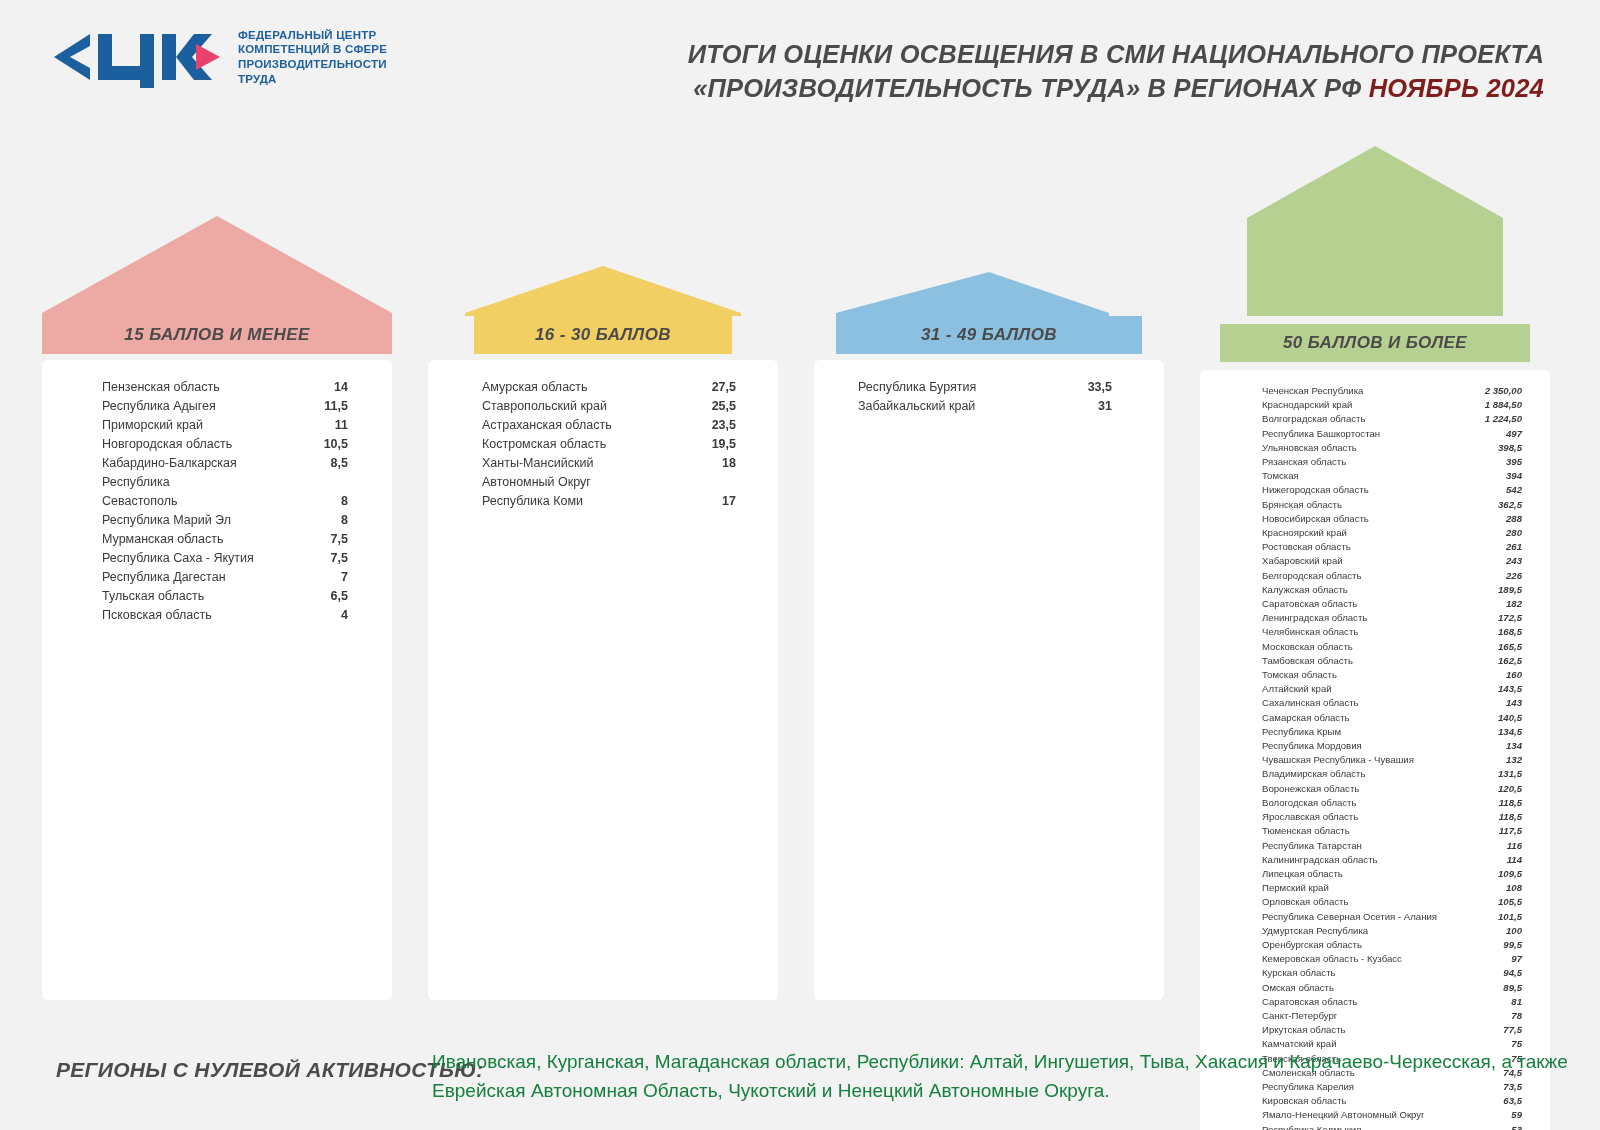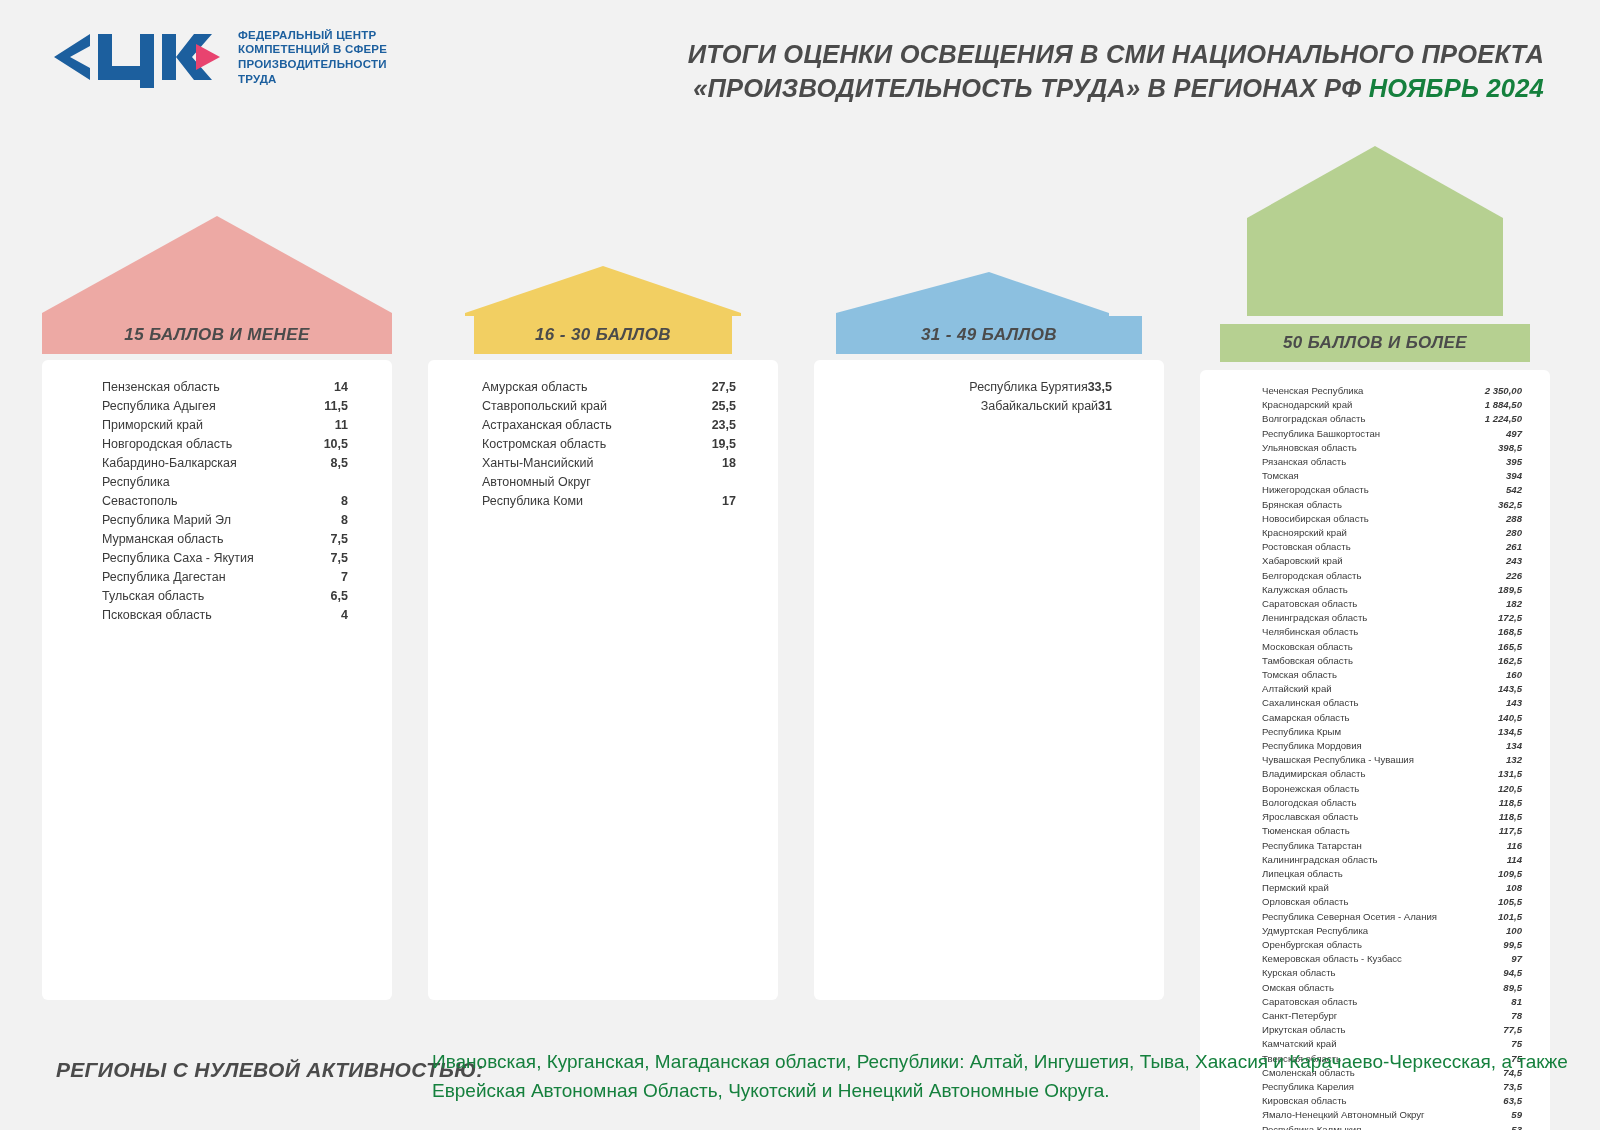--- a/index.html
+++ b/index.html
@@ -52,21 +52,21 @@
   }
   .title-line {
     font-size: 25.5px;
     font-weight: bold;
     font-style: italic;
     color: #4b4b4b;
     letter-spacing: 0.2px;
     text-transform: uppercase;
   }
   .title-accent {
-    color: #15803d;
+    color: #7f1d1d;
   }
 
   
   .columns {
     position: absolute;
     top: 140px;
     left: 0;
     width: 1600px;
     height: 890px;
   }
@@ -127,21 +127,21 @@
   }
   .row-val {
     font-size: 12.5px;
     font-weight: bold;
     color: #3a3a3a;
     white-space: nowrap;
   }
   .col-1 .row, .col-2 .row, .col-3 .row { line-height: 19px; }
   .col-1 .row { padding: 0 30px 0 46px; }
   .col-2 .row { padding: 0 28px 0 40px; }
-  .col-3 .row { padding: 0 38px 0 30px; justify-content: flex-end; }
+  .col-3 .row { padding: 0 38px 0 30px; }
 
   .col-4 .row { line-height: 14.2px; padding: 0 14px 0 48px; }
   .col-4 .row-name { font-size: 9.6px; }
   .col-4 .row-val { font-size: 9.6px; font-style: italic; }
 
   
   .footer {
     position: absolute;
     left: 0;
     bottom: 0;

